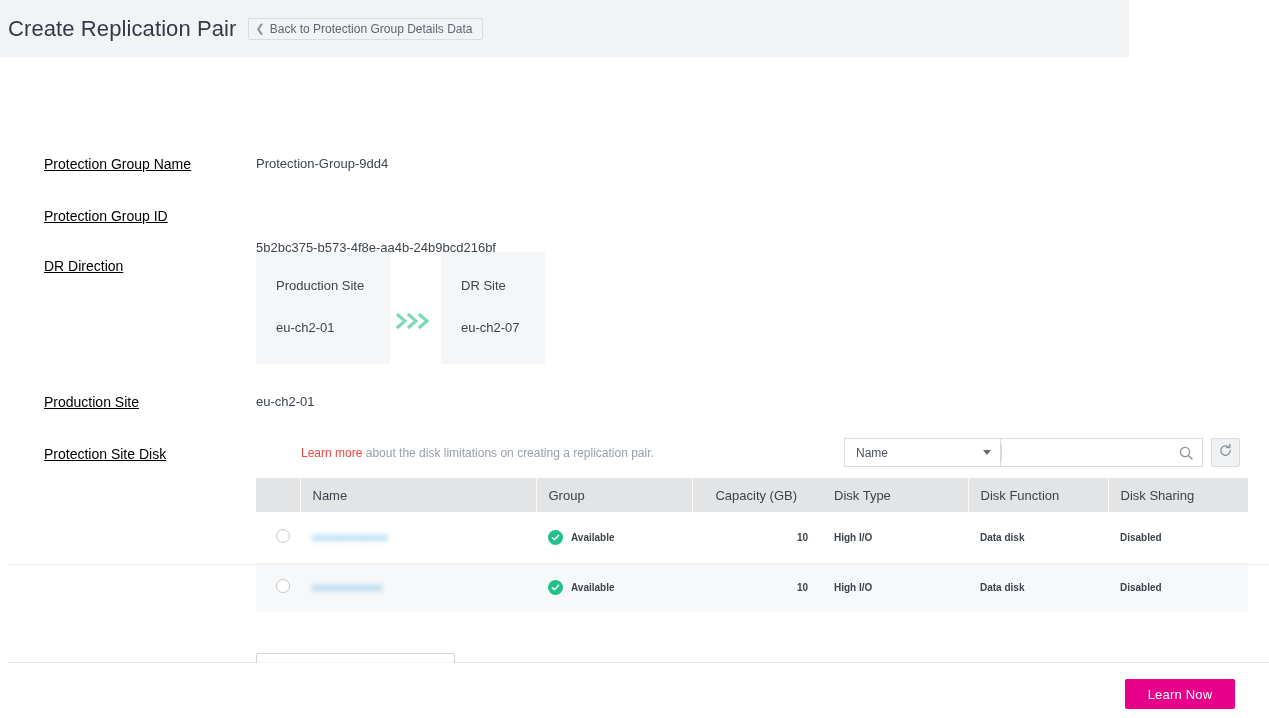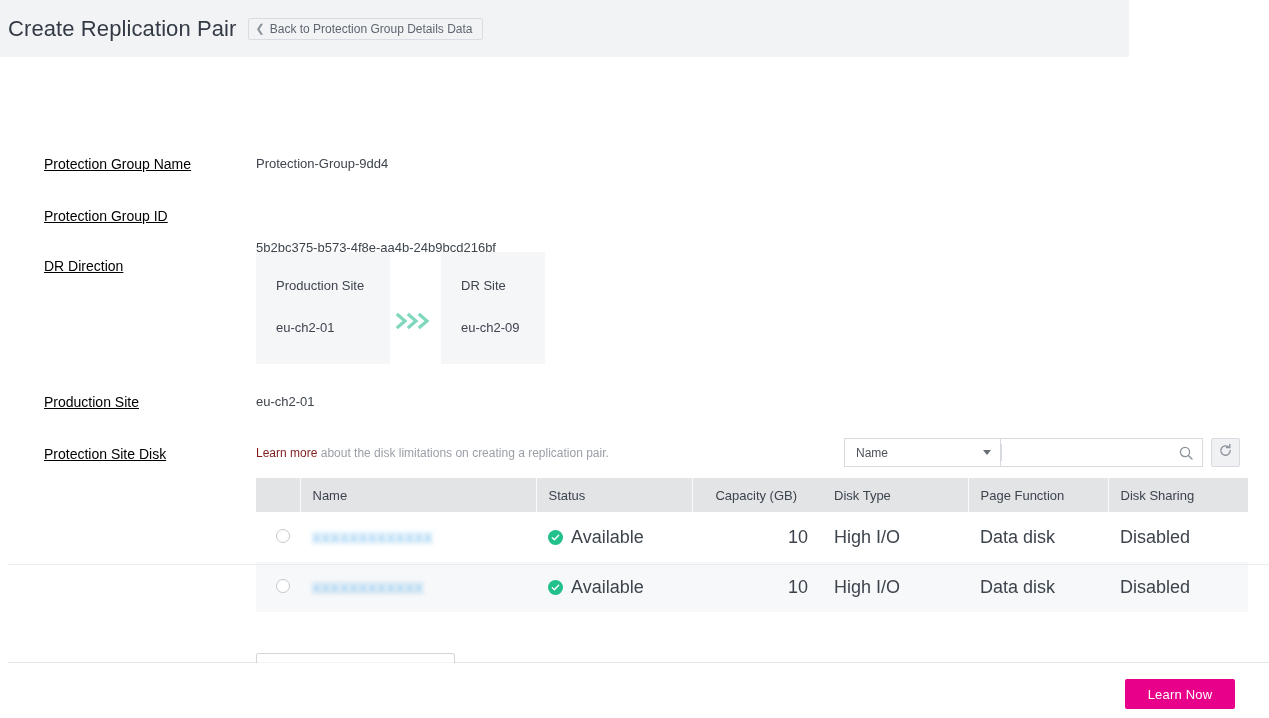--- a/index.html
+++ b/index.html
@@ -121,23 +121,24 @@
 
   
   .learnmore-line {
     position: absolute;
     left: 248px; top: 389px;
     font-size: 12px;
     color: #9aa0a8;
     white-space: nowrap;
   }
   .learnmore-line a {
-    color: #7f1d1d;
+    color: #ef4444;
     text-decoration: none;
     cursor: pointer;
+    margin-left: 45px;
   }
 
   .search-group {
     position: absolute;
     left: 836px; top: 381px;
     height: 29px;
     display: flex;
     align-items: stretch;
   }
   .sel-box {
@@ -208,26 +209,27 @@
     font-weight: 400;
     text-align: left;
     height: 34px;
     padding: 0 12px;
     border-right: 1px solid #fafafa;
     white-space: nowrap;
   }
   .tbl th:last-child { border-right: none; }
   .tbl th.num { text-align: center; border-right: none; padding-right: 14px; }
   .tbl td {
-    font-size: 18px;
+    font-size: 10px;
     color: #3d444d;
     height: 50px;
     padding: 0 12px;
     white-space: nowrap;
     vertical-align: middle;
+    font-weight: bold;
   }
   .tbl td.num { text-align: right; padding-right: 14px; }
   .tbl tr.r-odd  td { background: #ffffff; }
   .tbl tr.r-even td { background: #f7f8f9; }
 
   .radio {
     width: 14px; height: 14px;
     border: 1px solid #c5c9cd;
     border-radius: 50%;
     background: #fff;
@@ -333,21 +335,21 @@
           <g fill="none" stroke="#7fd8bd" stroke-width="3.2" stroke-linecap="square">
             <polyline points="4,4 11,10 4,16"></polyline>
             <polyline points="15,4 22,10 15,16"></polyline>
             <polyline points="26,4 33,10 26,16"></polyline>
           </g>
         </svg>
       </div>
 
       <div class="site-box dr">
         <div class="site-title">DR Site</div>
-        <div class="site-name">eu-ch2-09</div>
+        <div class="site-name">eu-ch2-07</div>
       </div>
     </div>
 
     <div class="flabel" style="left:36px; top:337px;">Production Site</div>
     <div class="fvalue" style="left:248px; top:337px;">eu-ch2-01</div>
 
     <div class="flabel" style="left:36px; top:389px;">Protection Site Disk</div>
 
     <div class="learnmore-line">
       <a href="#">Learn more</a><span> about the disk limitations on creating a replication pair.</span>
@@ -384,24 +386,24 @@
         <col style="width:156px">
         <col style="width:130px">
         <col style="width:146px">
         <col style="width:140px">
         <col style="width:140px">
       </colgroup>
       <thead>
         <tr>
           <th></th>
           <th>Name</th>
-          <th>Status</th>
+          <th>Group</th>
           <th class="num">Capacity (GB)</th>
           <th>Disk Type</th>
-          <th>Page Function</th>
+          <th>Disk Function</th>
           <th>Disk Sharing</th>
         </tr>
       </thead>
       <tbody>
         <tr class="r-odd">
           <td class="c-radio">
             <span class="radio"></span>
           </td>
           <td>
             <a class="disk-link" href="#">xxxxxxxxxxxxx</a>

